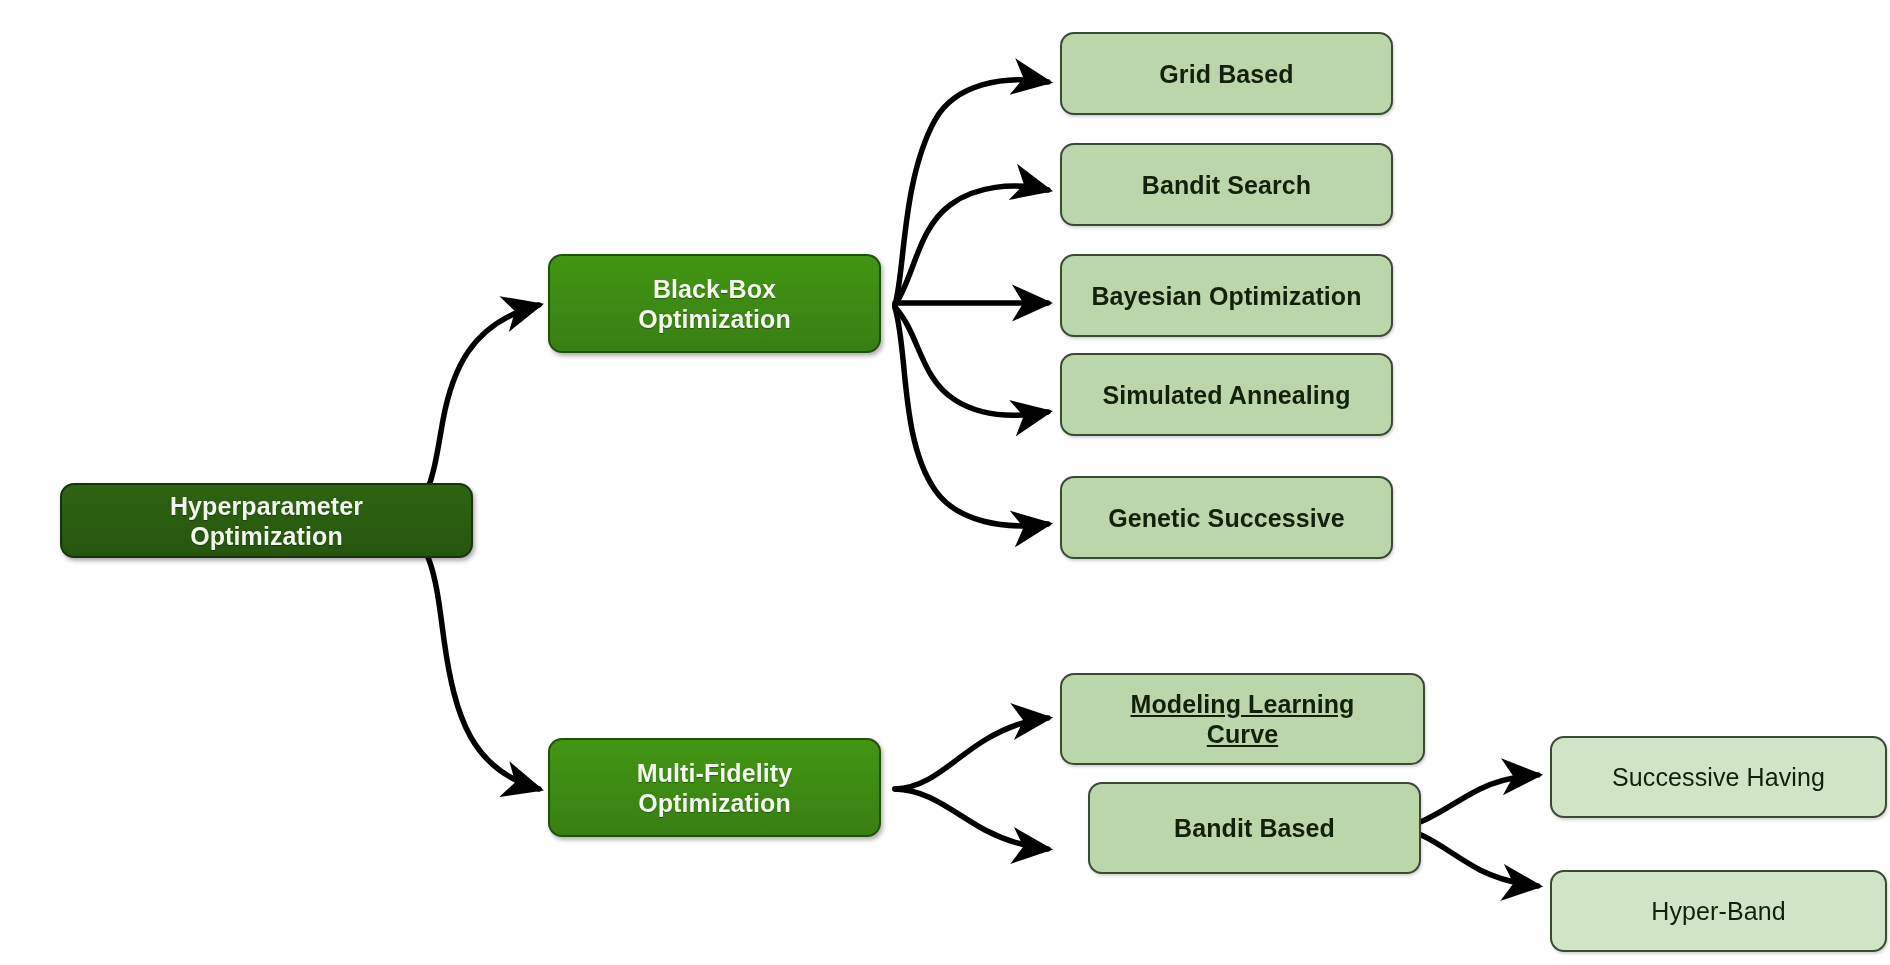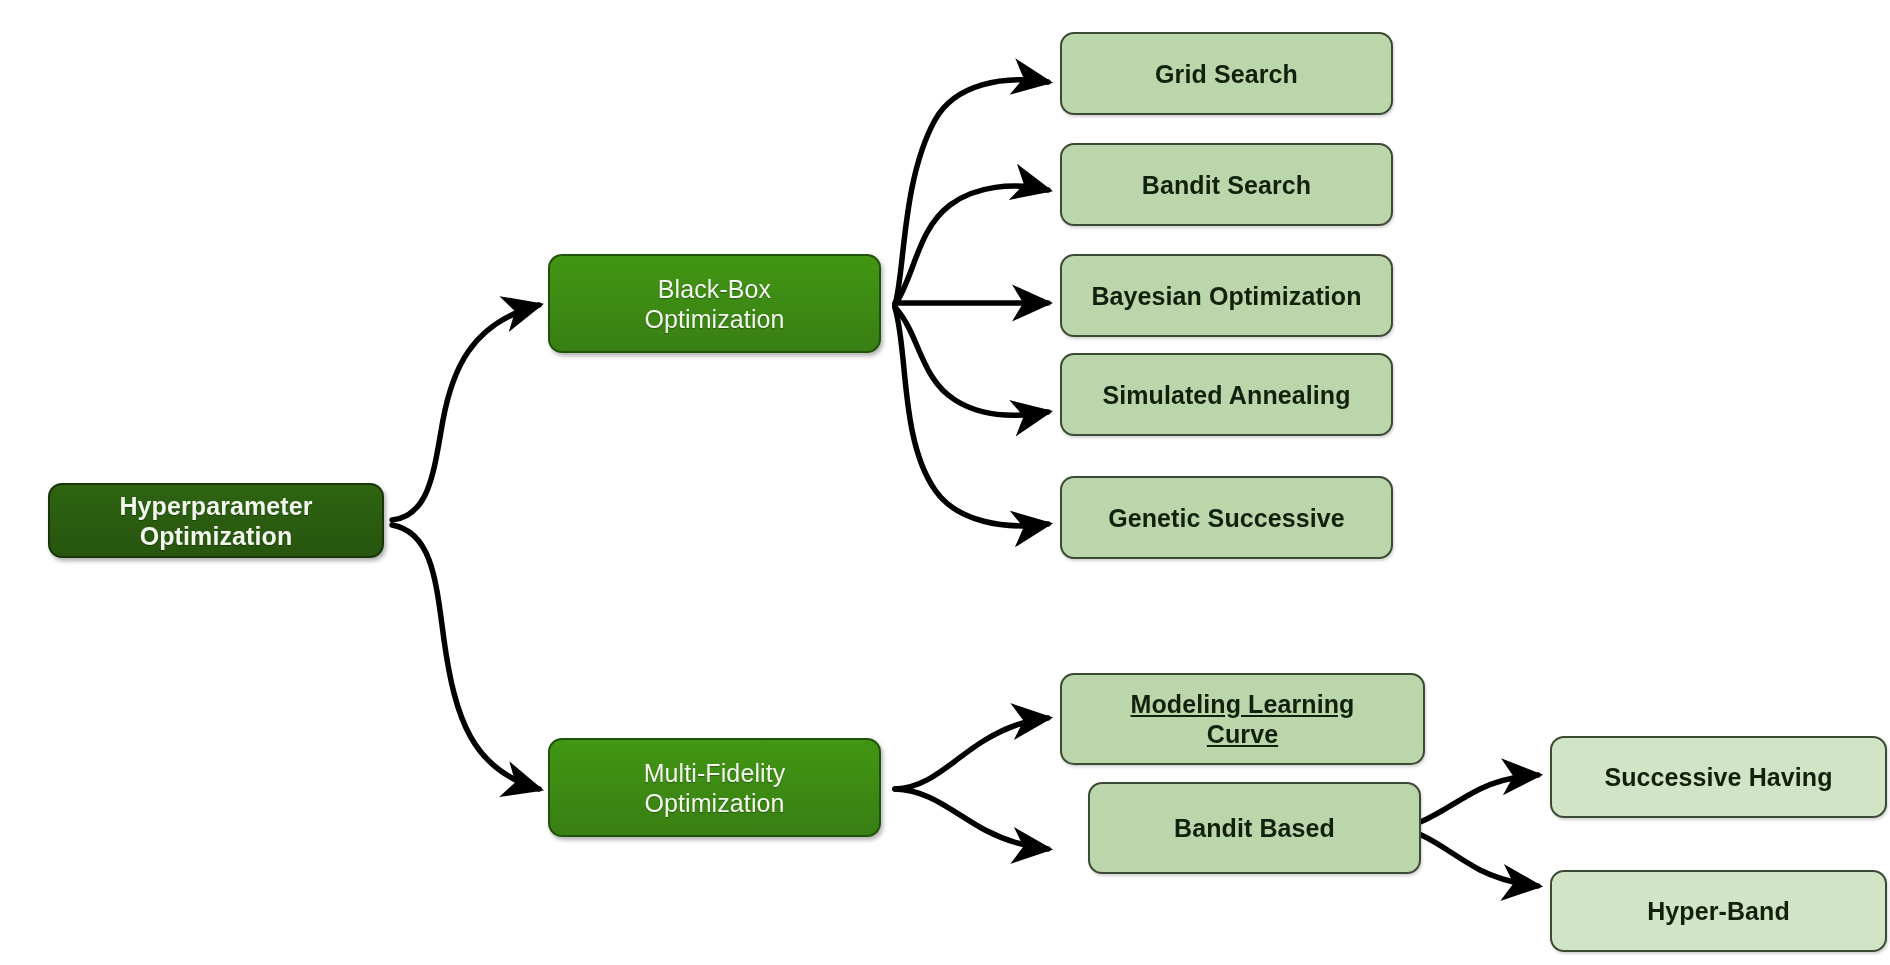--- a/index.html
+++ b/index.html
@@ -45,38 +45,38 @@
     font-weight: bold;
     font-size: 25px;
     box-shadow: 2px 3px 4px rgba(0,0,0,0.32);
     text-shadow: 0 1px 1px rgba(0,0,0,0.35);
   }
   .node-branch {
     background: #3d8c15;
     background-image: linear-gradient(180deg, #429613 0%, #387f14 100%);
     color: #f4f9f0;
     border: 2px solid #21520a;
-    font-weight: normal;
+    font-weight: bold;
     font-size: 25px;
     box-shadow: 2px 3px 4px rgba(0,0,0,0.30);
     text-shadow: 0 1px 1px rgba(0,0,0,0.35);
   }
   .node-leaf {
     background: #bcd6ac;
     color: #12210b;
     border: 2.5px solid #3a4a33;
     font-weight: bold;
     font-size: 25px;
     box-shadow: 1px 2px 3px rgba(0,0,0,0.18);
   }
   .node-leaf2 {
     background: #d2e4c6;
     color: #12210b;
     border: 2.5px solid #3a4a33;
-    font-weight: bold;
+    font-weight: normal;
     font-size: 25px;
     box-shadow: 1px 2px 3px rgba(0,0,0,0.18);
   }
 </style>
 </head>
 <body>
 
 <div id="canvas">
 
   <svg id="edges" viewBox="0 0 1890 965" xmlns="http://www.w3.org/2000/svg">
@@ -108,30 +108,30 @@
       <path d="M 895 789 C 930 790 952 812 985 830 C 1008 842 1028 847 1048 849"></path>
     </g>
 
     <g fill="none" stroke="#000000" stroke-width="5.5" stroke-linecap="round" marker-end="url(#arrow)">
 
       <path d="M 1392 828 C 1425 827 1446 806 1480 789 C 1500 779 1518 776 1538 775"></path>
       <path d="M 1392 828 C 1425 829 1446 852 1480 870 C 1500 880 1518 884 1538 886"></path>
     </g>
   </svg>
 
-  <div class="node node-root" style="left:48px; top:483px; width:336px; height:75px;">Hyperparameter
+  <div class="node node-root" style="left:60px; top:483px; width:413px; height:75px;">Hyperparameter
 Optimization</div>
 
   <div class="node node-branch" style="left:548px; top:254px; width:333px; height:99px;">Black-Box
 Optimization</div>
 
   <div class="node node-branch" style="left:548px; top:738px; width:333px; height:99px;">Multi-Fidelity
 Optimization</div>
 
-  <div class="node node-leaf" style="left:1060px; top:32px; width:333px; height:83px;">Grid Search</div>
+  <div class="node node-leaf" style="left:1060px; top:32px; width:333px; height:83px;">Grid Based</div>
 
   <div class="node node-leaf" style="left:1060px; top:143px; width:333px; height:83px;">Bandit Search</div>
 
   <div class="node node-leaf" style="left:1060px; top:254px; width:333px; height:83px;">Bayesian Optimization</div>
 
   <div class="node node-leaf" style="left:1060px; top:353px; width:333px; height:83px;">Simulated Annealing</div>
 
   <div class="node node-leaf" style="left:1060px; top:476px; width:333px; height:83px;">Genetic Successive</div>
 
   <div class="node node-leaf" style="left:1060px; top:673px; width:365px; height:92px;text-decoration:underline;">Modeling Learning

